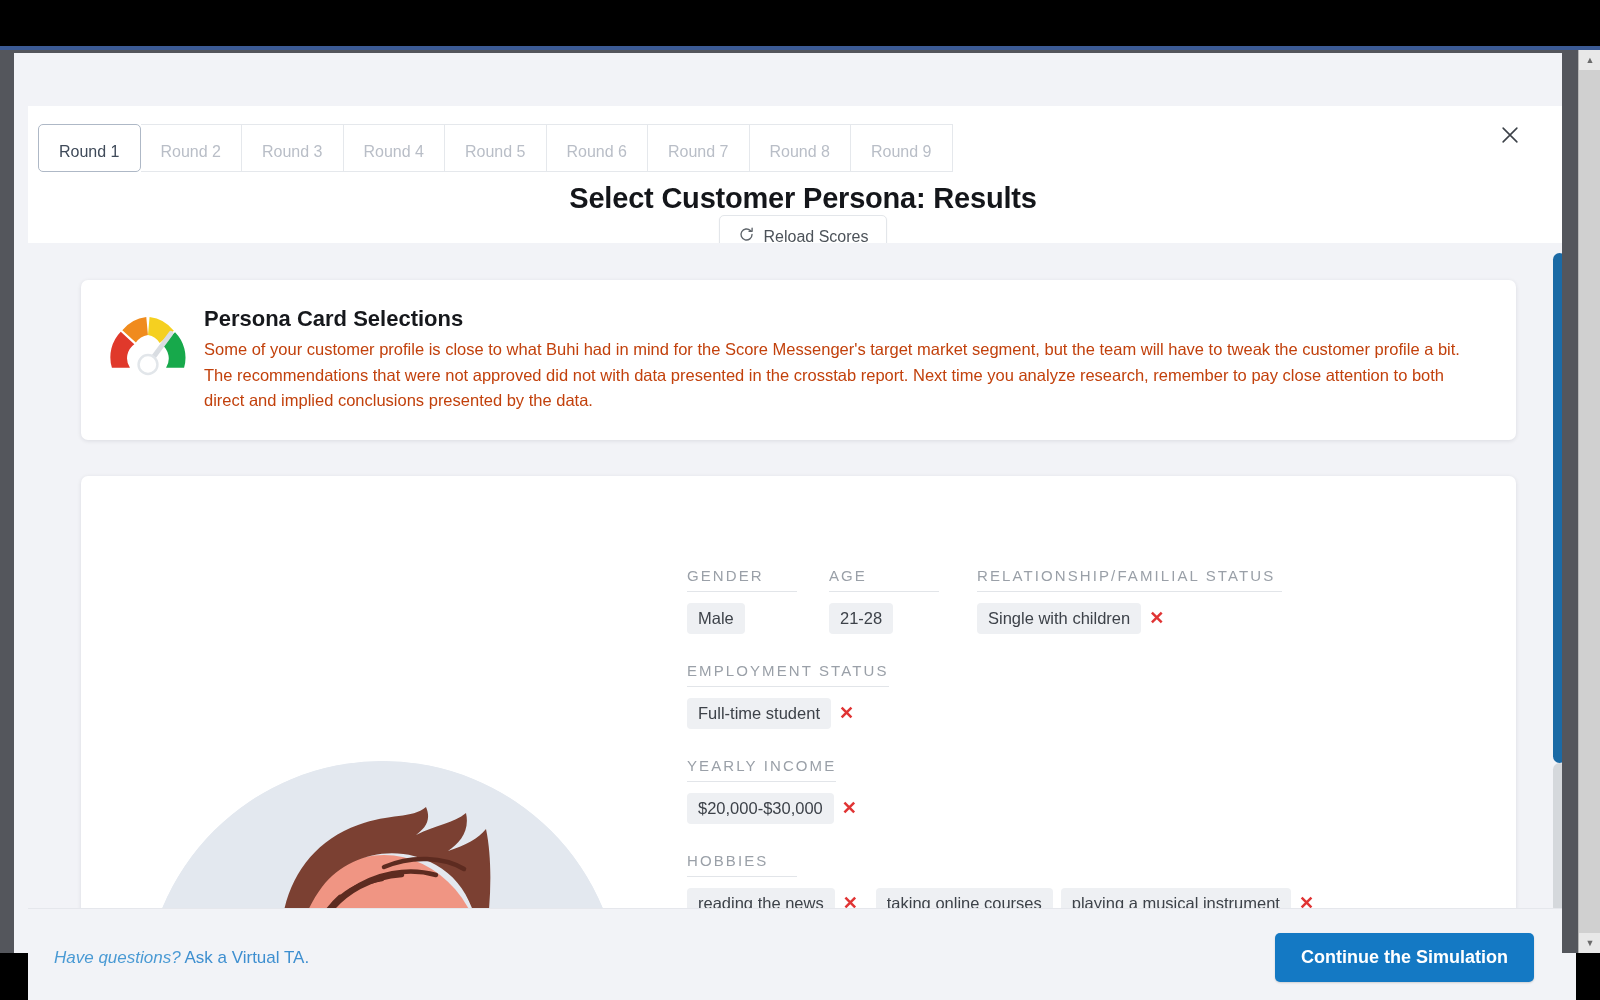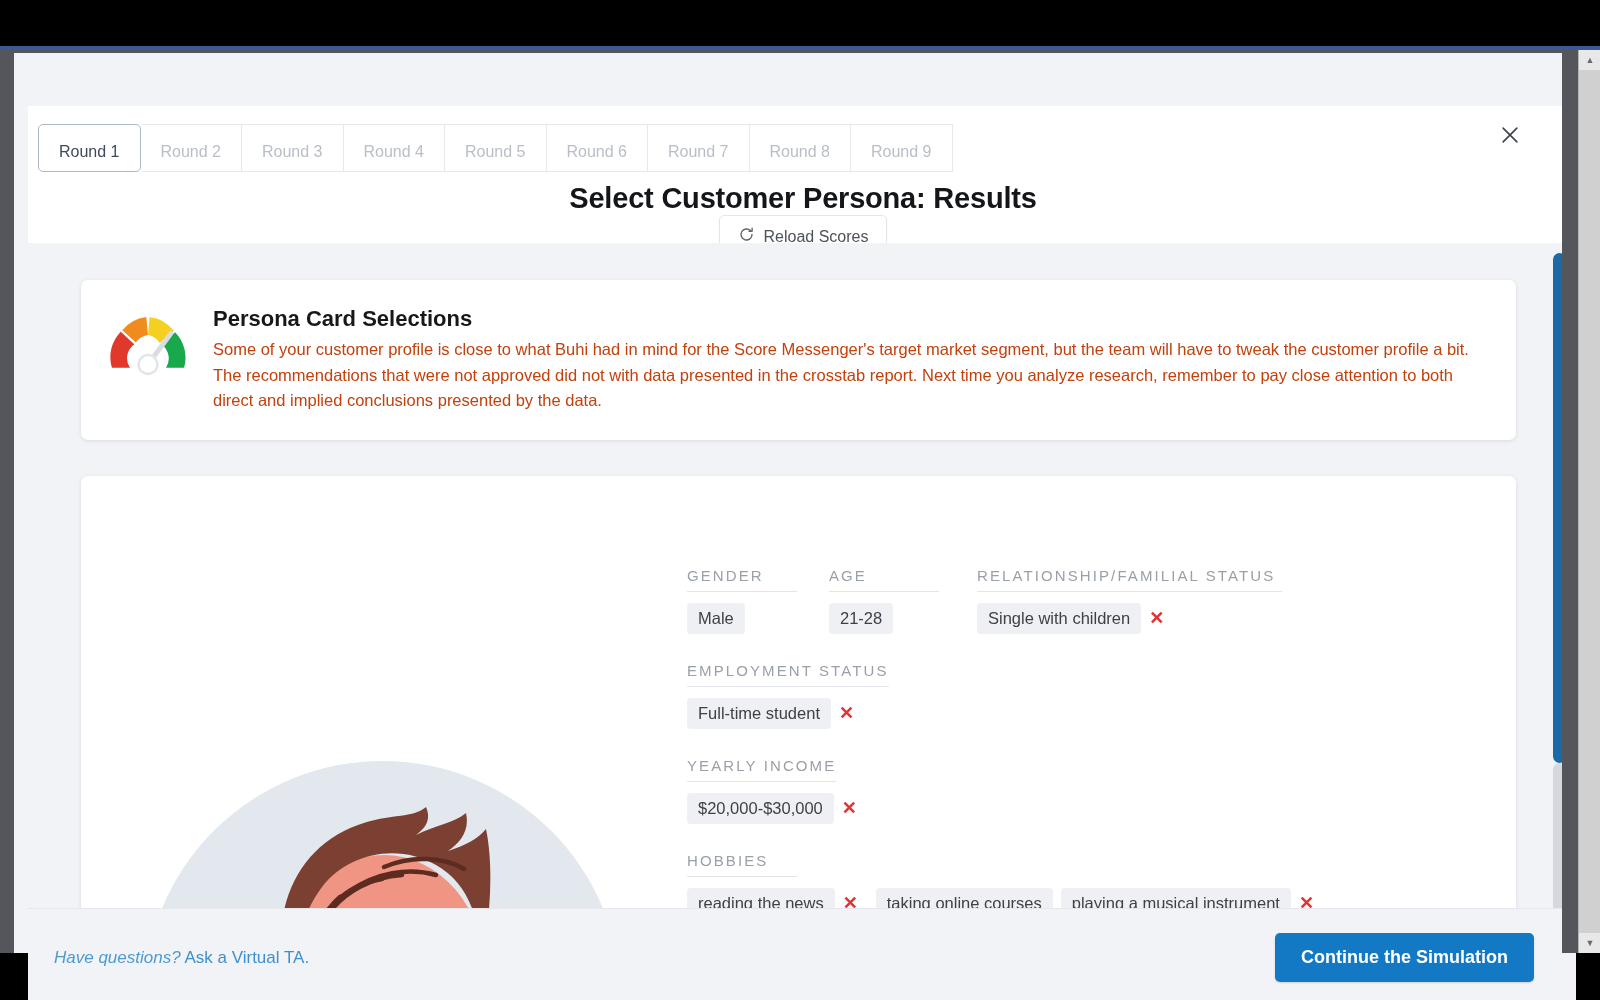--- a/index.html
+++ b/index.html
@@ -120,21 +120,21 @@
     padding: 37px 0 0 0;
   }
   #body-inner { padding: 0 60px 0 53px; }
 
   .card {
     background: #ffffff;
     border-radius: 7px;
     box-shadow: 0 1px 4px rgba(16,24,40,.10);
   }
   #feedback-card {
-    display: flex; gap: 24px; align-items: flex-start;
+    display: flex; gap: 15px; align-items: flex-start;
     padding: 26px 30px 26px 26px;
     margin-bottom: 36px;
   }
   #gauge-wrap { flex: 0 0 auto; padding-top: 6px; }
   #feedback-text { flex: 1 1 auto; }
   #feedback-title {
     font-size: 22px; font-weight: bold; color: #16181c; margin-bottom: 5px;
   }
   #feedback-body {
     font-size: 16.5px; color: #c2410c; line-height: 1.55;

